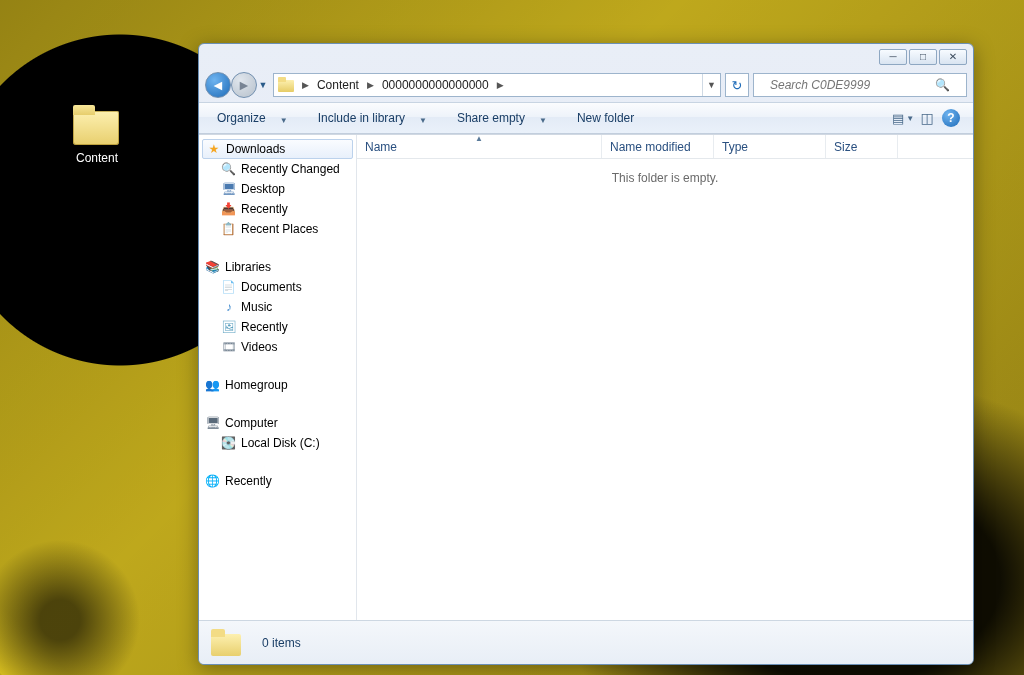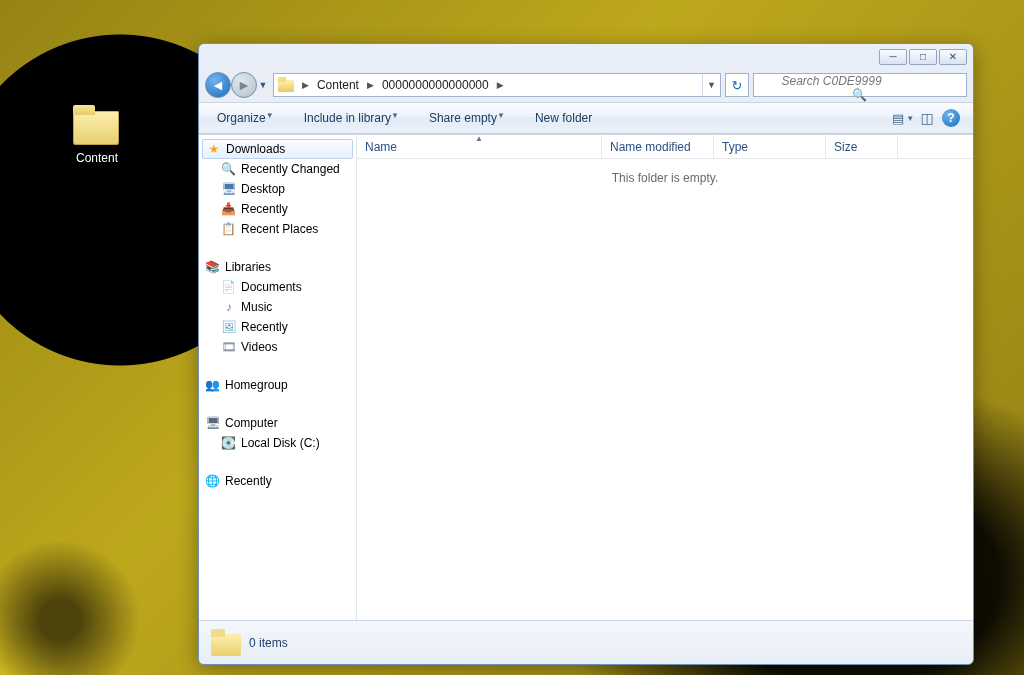--- a/index.html
+++ b/index.html
@@ -45,26 +45,26 @@
 .navdrop{width:12px; text-align:center; color:#2a5b8a; font-size:9px; cursor:pointer;}
 .addressbar{ flex:1; height:24px; background:#fff; border:1px solid #9db4cc; display:flex; align-items:center; font-size:12px; color:#222;}
 .addressbar .seg{ padding:0 4px; display:flex; align-items:center; height:100%; cursor:pointer;}
 .addressbar .arrow{color:#555; font-size:9px; padding:0 4px;}
 .addr-folder{ width:18px; height:16px; position:relative; margin:0 2px 0 4px;}
 .addr-folder::before{content:"";position:absolute;left:0;top:3px;width:16px;height:12px;background:linear-gradient(180deg,#fdf0b0,#e6cc66);border-radius:1px;}
 .addr-folder::after{content:"";position:absolute;left:0;top:0;width:8px;height:5px;background:#f3dc85;border-radius:1px 1px 0 0;}
 .addressbar .tail{flex:1;}
 .addressbar .addrdrop{width:18px;text-align:center;border-left:1px solid #cfd9e4;color:#555;cursor:pointer; height:100%; line-height:22px; font-size:9px;}
 .refresh{width:24px;height:24px;border:1px solid #9db4cc;background:#fff;display:flex;align-items:center;justify-content:center;color:#1e6bb8;font-size:13px;cursor:pointer;}
-.searchbox{width:214px;height:24px;border:1px solid #9db4cc;background:#fff;display:flex;align-items:center;padding:0 16px;flex-direction:column;}
+.searchbox{width:214px;height:24px;border:1px solid #9db4cc;background:#fff;display:flex;align-items:center;padding:0 16px;}
 .searchbox input{flex:1;border:none;outline:none;font-size:12px;font-style:italic;color:#888;}
 .searchbox .sicon{color:#1e6bb8;font-size:12px;}
 
 .toolbar{height:32px;background:linear-gradient(180deg,#fbfcfe 0%, #eef3fa 45%, #e3ebf6 46%, #eaf1fa 100%);border-top:1px solid #c8d4e2;border-bottom:1px solid #c2cedd;display:flex;align-items:center;padding:0 10px;font-size:12px;color:#1a3e66;}
-.toolbar .titem{padding:4px 8px;display:flex;align-items:flex-start;gap:0;cursor:pointer;border-radius:2px;}
+.toolbar .titem{padding:4px 8px;display:flex;align-items:flex-end;gap:14px;cursor:pointer;border-radius:2px;}
 .toolbar .drop{font-size:8px;color:#4a6a8a;}
 .toolbar .spacer{flex:1;}
 .toolbar .ricon{width:24px;height:22px;display:flex;align-items:center;justify-content:center;cursor:pointer;border-radius:2px;}
 .viewbtn{display:flex;align-items:center;gap:2px;}
 .help{width:18px;height:18px;border-radius:50%;background:radial-gradient(circle at 35% 30%,#6fb4f0,#1e6bb8);color:#fff;font-size:12px;font-weight:bold;display:flex;align-items:center;justify-content:center;}
 
 .body{flex:1;display:flex;background:#fff;border-top:1px solid #d0d8e2; min-height:0;}
 .sidebar{width:158px;background:#fff;border-right:1px solid #e1e6ec;overflow-y:auto;padding:4px 0 10px;font-size:12px;}
 .sidebar .group{margin-bottom:18px;}
 .sidebar .grouphead{display:flex;align-items:center;gap:4px;padding:2px 6px;}
@@ -90,21 +90,21 @@
 .colheads{height:24px;display:flex;border-bottom:1px solid #e4e8ec;font-size:12px;color:#2a5080;}
 .colheads .ch{padding:4px 8px;border-right:1px solid #e8ecf0;cursor:pointer;display:flex;align-items:center;gap:6px;}
 .colheads .sortind{font-size:8px;color:#5a7a9a;}
 .ch.name{flex:0 0 245px;position:relative;}
 .ch.name .sortind{position:absolute;left:50%;top:-1px;transform:translateX(-50%);}
 .ch.date{flex:0 0 112px;}
 .ch.type{flex:0 0 112px;}
 .ch.size{flex:0 0 72px;}
 .empty{flex:1;display:flex;justify-content:center;padding-top:12px;font-size:12px;color:#6a6a6a;}
 
-.status{height:44px;background:linear-gradient(180deg,#f4f7fb,#e8eef6);border-top:1px solid #cdd7e2;display:flex;align-items:center;padding:0 10px;font-size:12px;color:#1a3e66;gap:4px; border-radius:0 0 5px 5px;}
+.status{height:44px;background:linear-gradient(180deg,#f4f7fb,#e8eef6);border-top:1px solid #cdd7e2;display:flex;align-items:center;padding:0 10px;font-size:12px;color:#1a3e66;gap:17px; border-radius:0 0 5px 5px;}
 .status .sfolder{width:36px;height:30px;position:relative;}
 .status .sfolder::before{content:"";position:absolute;left:2px;top:6px;width:30px;height:22px;background:linear-gradient(180deg,#fdf0b0,#e8cf6e);border-radius:2px;}
 .status .sfolder::after{content:"";position:absolute;left:2px;top:1px;width:14px;height:8px;background:#f3dc85;border-radius:2px 2px 0 0;}
 
 </style>
 </head>
 <body>
 
 <div class="desktop">
 

